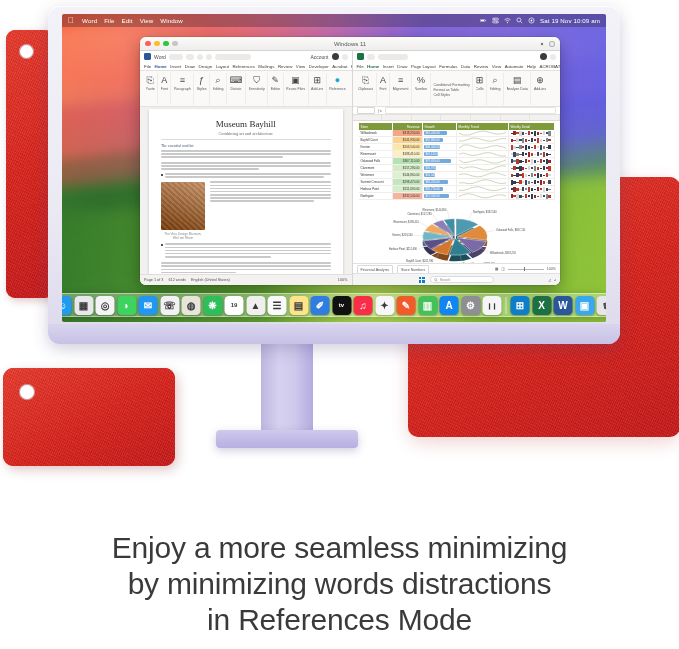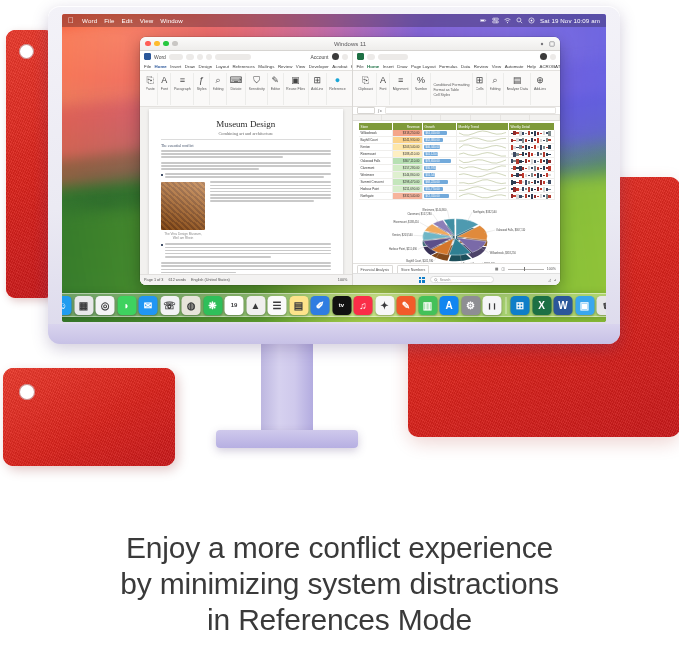--- a/index.html
+++ b/index.html
@@ -385,21 +385,21 @@
                 <span class="lbl">Add-ins</span>
               </span>
               <span class="rgrp" style="border-right:none">
                 <span class="glyph" style="color:#1aa6d6">●</span>
                 <span class="lbl">Reference</span>
               </span>
             </div>
 
             <div class="doc-scroll">
               <div class="page">
-                <div class="doc-title">Museum Design</div>
+                <div class="doc-title">Museum Bayhill</div>
                 <div class="doc-sub">Combining art and architecture</div>
                 <div class="doc-h">The essential conflict</div>
                 <div class="lines">
                   <div class="ln" style="width:100%"></div>
                   <div class="ln" style="width:100%"></div>
                   <div class="ln" style="width:72%"></div>
                 </div>
                 <div class="lines" style="margin-top:4px">
                   <div class="ln" style="width:100%"></div>
                   <div class="ln" style="width:100%"></div>
@@ -1000,18 +1000,18 @@
           </span>
           <span class="dockicon" style="background: rgb(230, 230, 232);">
             <span style="font-size: 6px; color: rgb(58, 58, 60); font-weight: bold;">🗑</span>
           </span>
         </div>
 
     </div>
   </div>
 
   <div class="caption-block">
-    <div>Enjoy a more conflict experience</div>
-    <div>by minimizing system distractions</div>
+    <div>Enjoy a more seamless minimizing</div>
+    <div>by minimizing words distractions</div>
     <div>in References Mode</div>
   </div>
 
 </div>
 
 </body></html>

